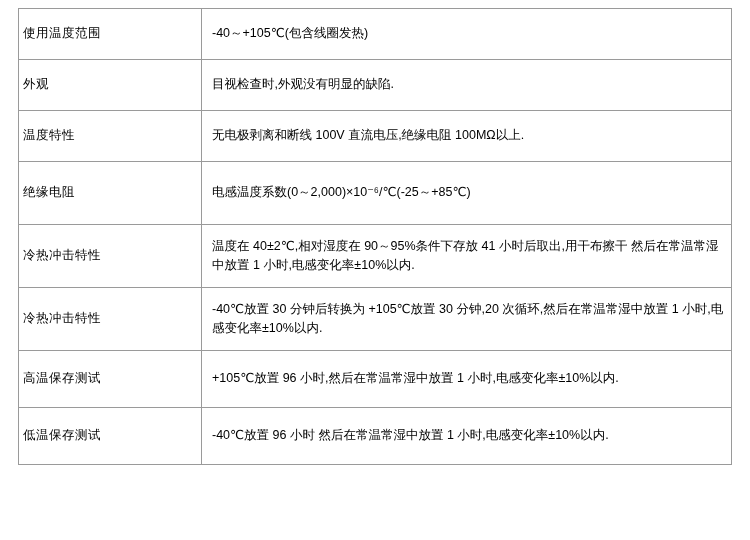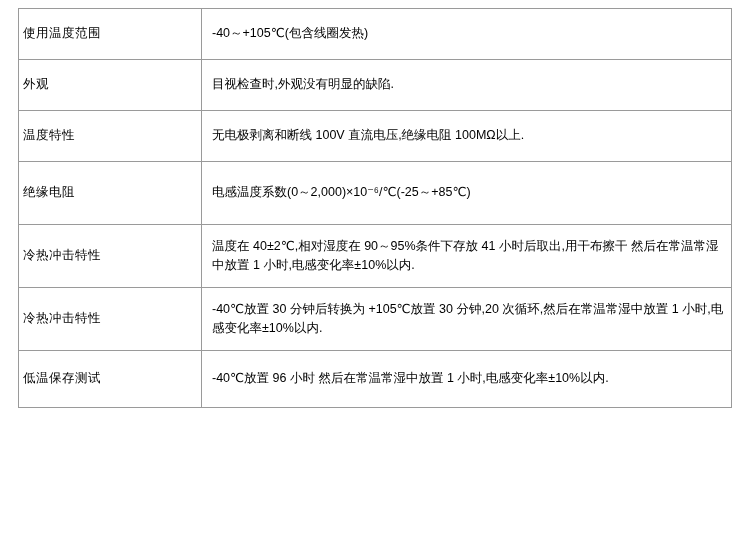--- a/index.html
+++ b/index.html
@@ -64,17 +64,21 @@
     </tr>
     <tr class="tall">
       <td class="label">冷热冲击特性</td>
       <td class="value">温度在 40±2℃,相对湿度在 90～95%条件下存放 41 小时后取出,用干布擦干 然后在常温常湿中放置 1 小时,电感变化率±10%以内.</td>
     </tr>
     <tr class="tall">
       <td class="label">冷热冲击特性</td>
       <td class="value">-40℃放置 30 分钟后转换为 +105℃放置 30 分钟,20 次循环,然后在常温常湿中放置 1 小时,电感变化率±10%以内.</td>
     </tr>
     <tr class="mid">
+      <td class="label">高温保存测试</td>
+      <td class="value">+105℃放置 96 小时,然后在常温常湿中放置 1 小时,电感变化率±10%以内.</td>
+    </tr>
+    <tr class="mid">
       <td class="label">低温保存测试</td>
       <td class="value"> -40℃放置 96 小时 然后在常温常湿中放置 1 小时,电感变化率±10%以内.</td>
     </tr>
   </tbody>
 </table>
 
 </body></html>

